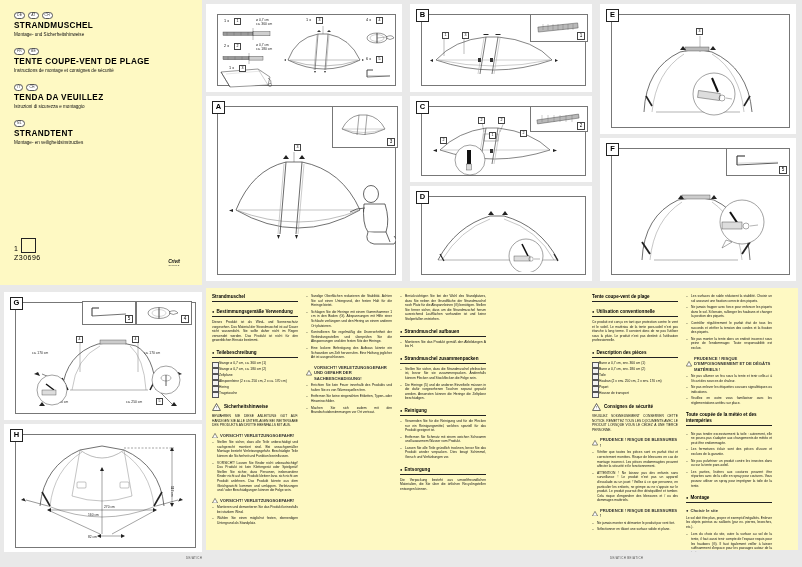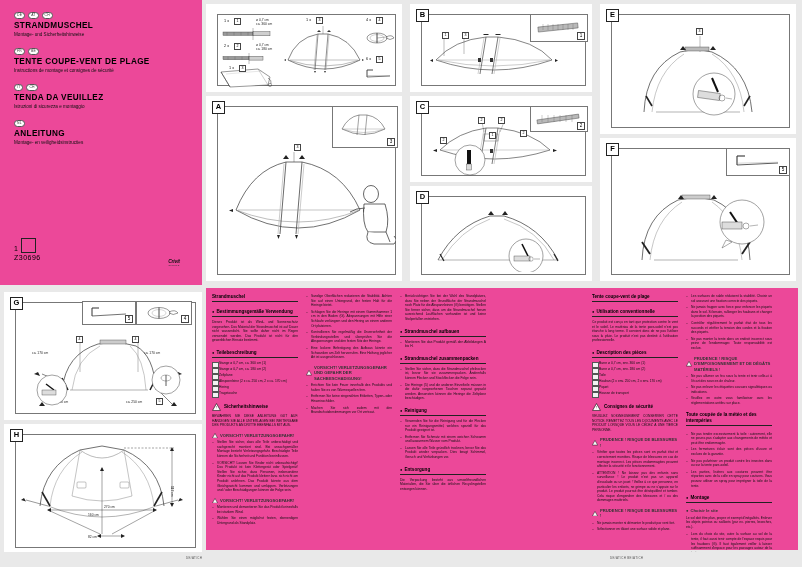--- a/index.html
+++ b/index.html
@@ -6,21 +6,21 @@
   body{
     width:802px;height:567px;
     background:#e9e9e9;
     font-family:"Liberation Sans", sans-serif;
     color:#000;
     overflow:hidden;
   }
   .page{position:relative;width:802px;height:567px;}
 
   
-  .sheet{position:absolute;background:#ec4899;}
+  .sheet{position:absolute;background:#fef9c3;}
 
   
   #title-block{left:0;top:0;width:202px;height:285px;}
   .lang-row{display:flex;gap:3px;margin:0 0 2px 0;}
   .lang-tag{
     border:0.6px solid #555;border-radius:6px;
     font-size:3.4px;line-height:5px;padding:0 2px;color:#333;
     letter-spacing:0.2px;background:#fff;
   }
   .ttl{font-size:8.2px;font-weight:bold;letter-spacing:0.35px;margin:0;line-height:10px;}
@@ -154,21 +154,21 @@
           <span class="lang-tag">CH</span>
         </div>
         <p class="ttl">TENDA DA VEUILLEZ</p>
         <p class="sub">Istruzioni di sicurezza e montaggio</p>
       </div>
 
       <div class="title-group">
         <div class="lang-row">
           <span class="lang-tag">NL</span>
         </div>
-        <p class="ttl">ANLEITUNG</p>
+        <p class="ttl">STRANDTENT</p>
         <p class="sub">Montage- en veiligheidsinstructies</p>
       </div>
 
     </div>
 
     <div id="code-area">
       <div class="code-row">
         <span class="code-num">1</span>
         <span class="code-box"></span>
       </div>

